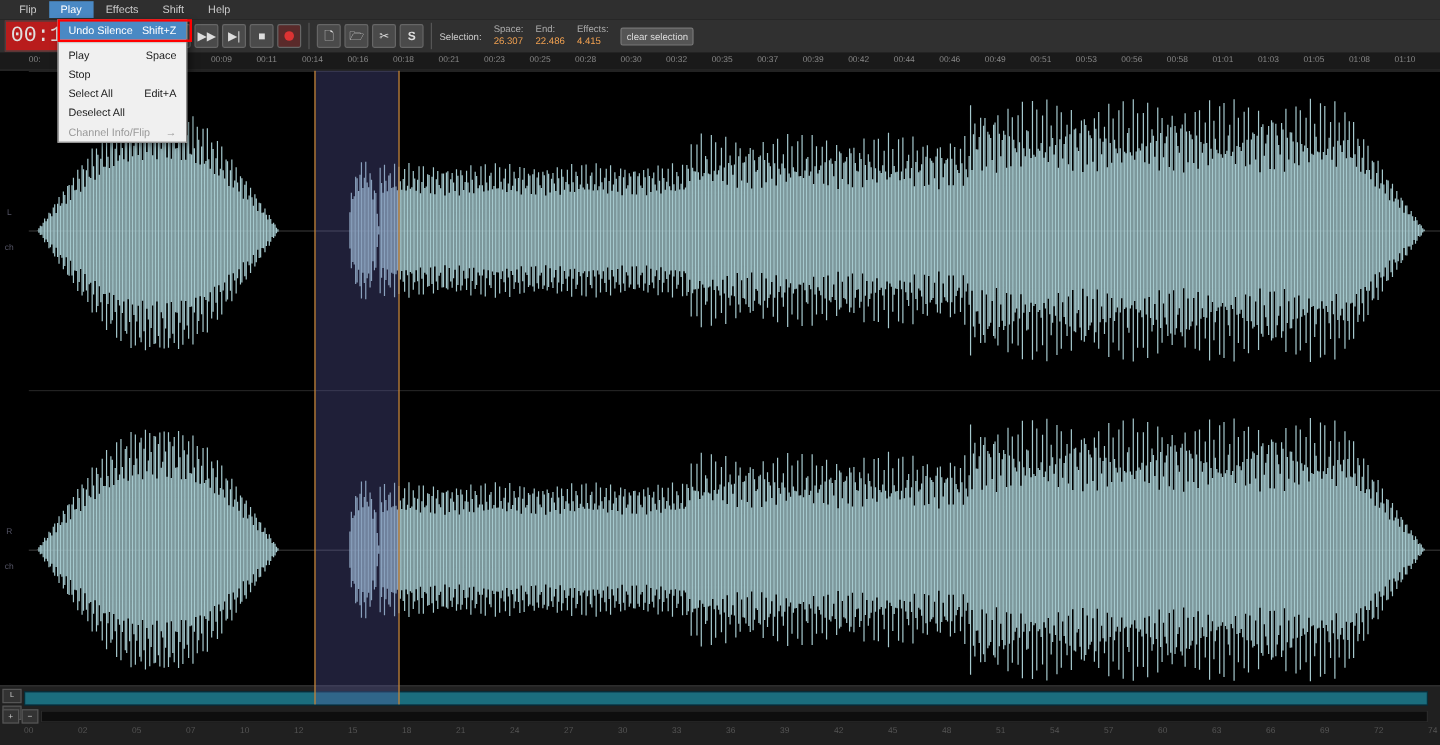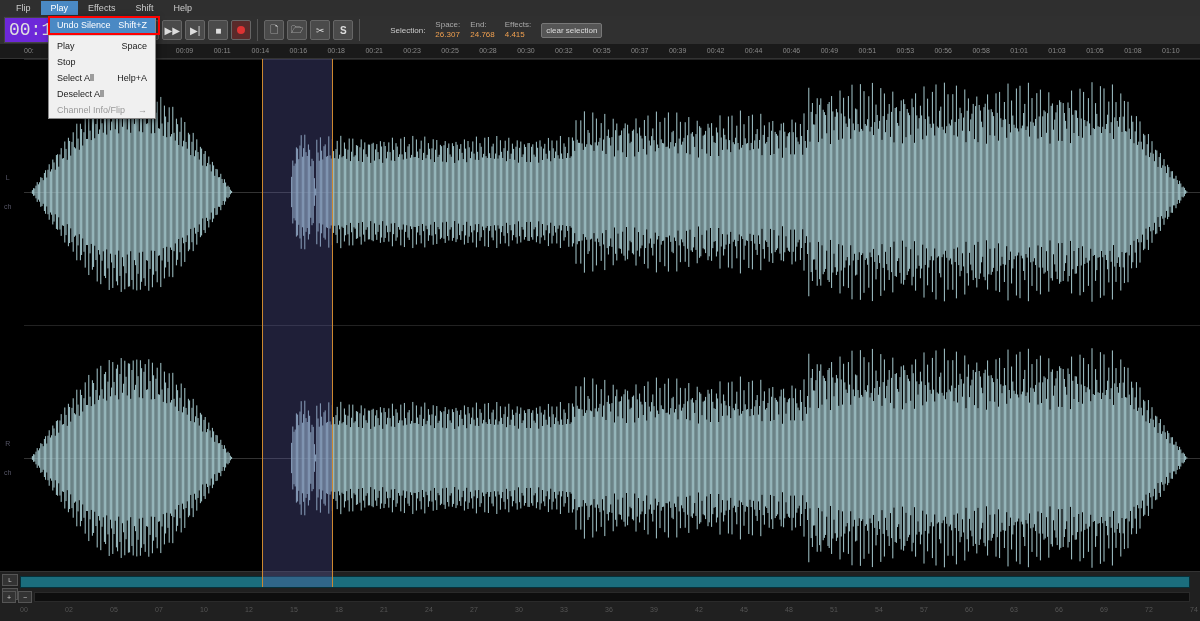--- a/index.html
+++ b/index.html
@@ -1,26 +1,26 @@
 <!DOCTYPE html>
 <html><head>
 <meta charset="utf-8">
 <style>
   html,body{margin:0;padding:0;width:1200px;height:621px;background:#000;font-family:Arial,Helvetica,sans-serif;font-size:9px;color:#ccc;overflow:hidden}
   .menubar{height:16px;background:#2f2f2f;display:flex;align-items:center;padding-left:6px}
   .menu-item{padding:2px 10px;cursor:pointer}
   .menu-item.open{background:#4a89c4;color:#fff}
   .toolbar{height:28px;background:#303030;display:flex;align-items:center;padding:0 4px;gap:4px;position:relative}
-  .time-display{font-family:"Courier New",monospace;font-size:18px;color:#e0e0e0;background:#6d28d9;border:1px solid #444;padding:2px 4px;min-width:36px;white-space:nowrap;overflow:hidden}
+  .time-display{font-family:"Courier New",monospace;font-size:18px;color:#e0e0e0;background:#b91c1c;border:1px solid #444;padding:2px 4px;min-width:36px;white-space:nowrap;overflow:hidden}
   .vdiv{width:1px;height:22px;background:#555;margin:0 2px}
   .tbtn{width:18px;height:18px;background:#4a4a4a;border:1px solid #666;border-radius:2px;display:flex;align-items:center;justify-content:center;font-size:10px;color:#ddd;cursor:pointer}
   .tbtn.rec{background:#5a2a2a}
   .tbtn.rec .dot{width:8px;height:8px;border-radius:50%;background:#d33}
   .tbtn.letter{font-weight:bold}
-  .sel-info{display:flex;gap:10px;align-items:center;margin-left:24px;font-size:8px}
+  .sel-info{display:flex;gap:10px;align-items:center;margin-left:0;font-size:8px}
   .sel-col{display:flex;flex-direction:column;align-items:flex-start;line-height:10px}
   .sel-col .lbl{color:#aaa}
   .sel-col .val{color:#f0a050}
   .clear-btn{background:#555;border:1px solid #777;border-radius:2px;padding:2px 4px;font-size:8px;color:#ddd;cursor:pointer}
   
   .dropdown{position:absolute;top:16px;left:48px;width:106px;background:#f0f0f0;border:1px solid #888;box-shadow:2px 2px 6px rgba(0,0,0,.5);z-index:50;color:#202020;font-size:9px}
   .dropdown .row{display:flex;justify-content:space-between;align-items:center;padding:3px 8px;cursor:pointer}
   .dropdown .row.hover{background:#4a89c4;color:#fff}
   .dropdown .row.disabled{color:#999}
   .dropdown hr{border:none;border-top:1px solid #ccc;margin:2px 0}
@@ -70,21 +70,21 @@
     <div class="row">
       <span>Play</span>
       <span>Space</span>
     </div>
     <div class="row">
       <span>Stop</span>
       <span></span>
     </div>
     <div class="row">
       <span>Select All</span>
-      <span>Help+A</span>
+      <span>Edit+A</span>
     </div>
     <div class="row">
       <span>Deselect All</span>
       <span></span>
     </div>
     <div class="row disabled">
       <span>Channel Info/Flip</span>
       <span>→</span>
     </div>
   </div>
@@ -136,21 +136,21 @@
     </div>
   <div class="vdiv"></div>
   <div class="sel-info">
     <span>Selection:</span>
     <div class="sel-col">
         <span class="lbl">Space:</span>
         <span class="val">26.307</span>
       </div>
     <div class="sel-col">
         <span class="lbl">End:</span>
-        <span class="val">24.768</span>
+        <span class="val">22.486</span>
       </div>
     <div class="sel-col">
         <span class="lbl">Effects:</span>
         <span class="val">4.415</span>
       </div>
     <div class="clear-btn">clear selection</div>
   </div>
 </div>
 
 <div class="ruler" id="ruler">

